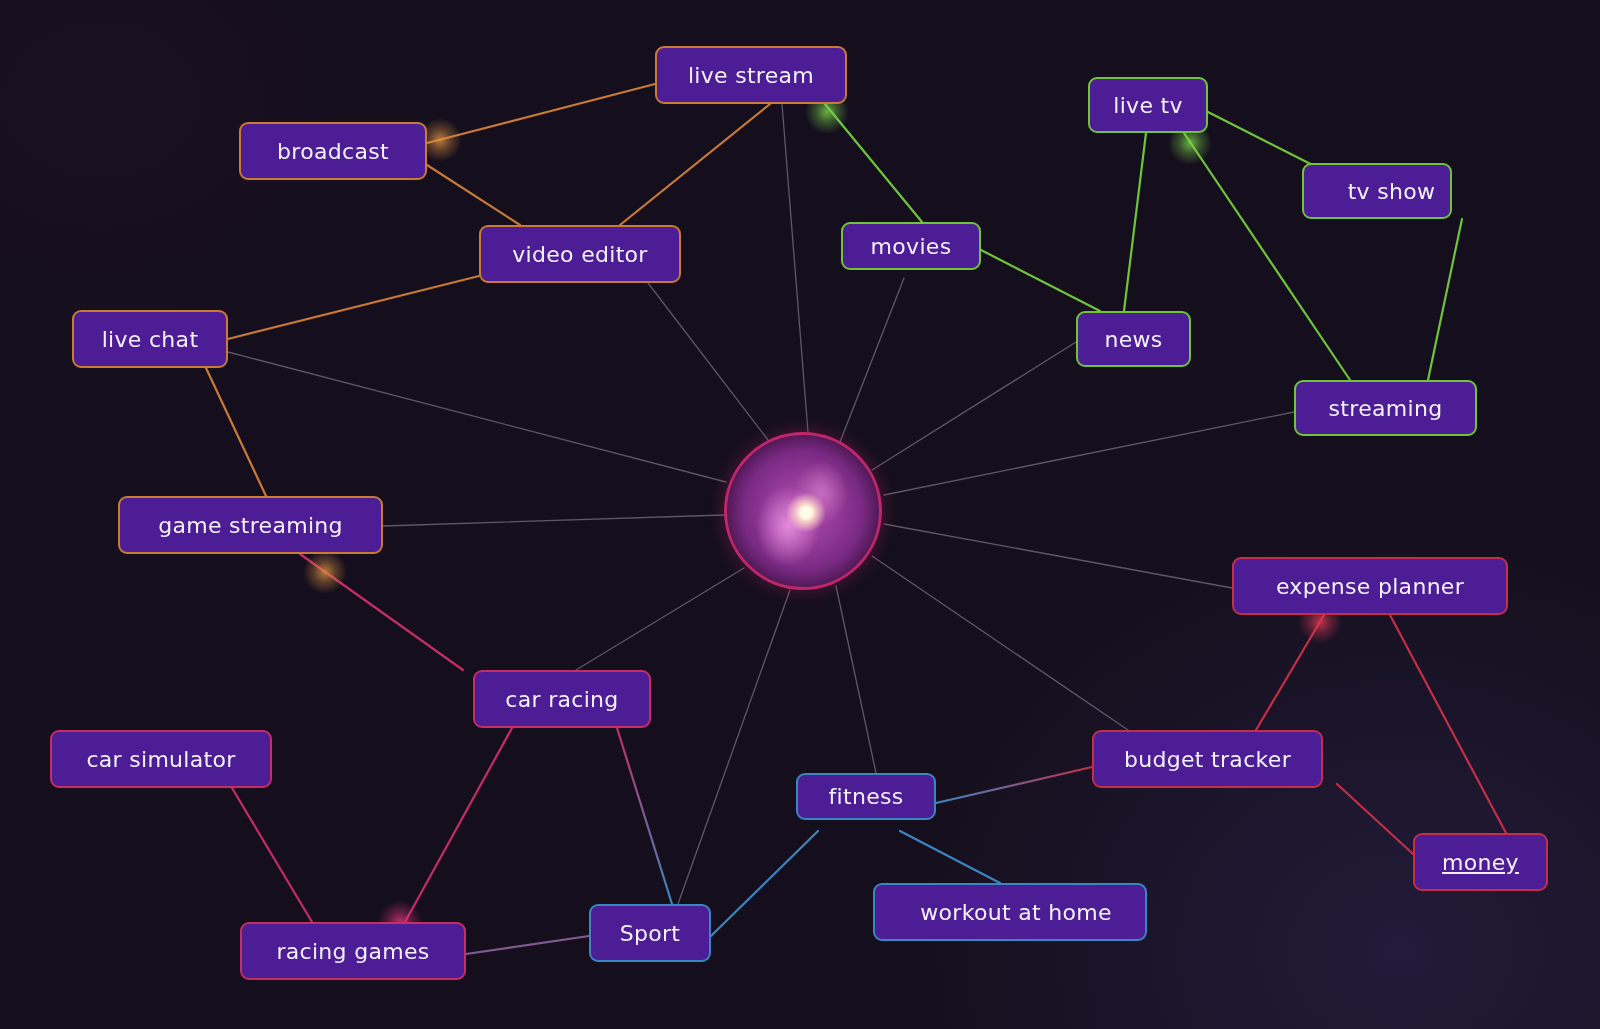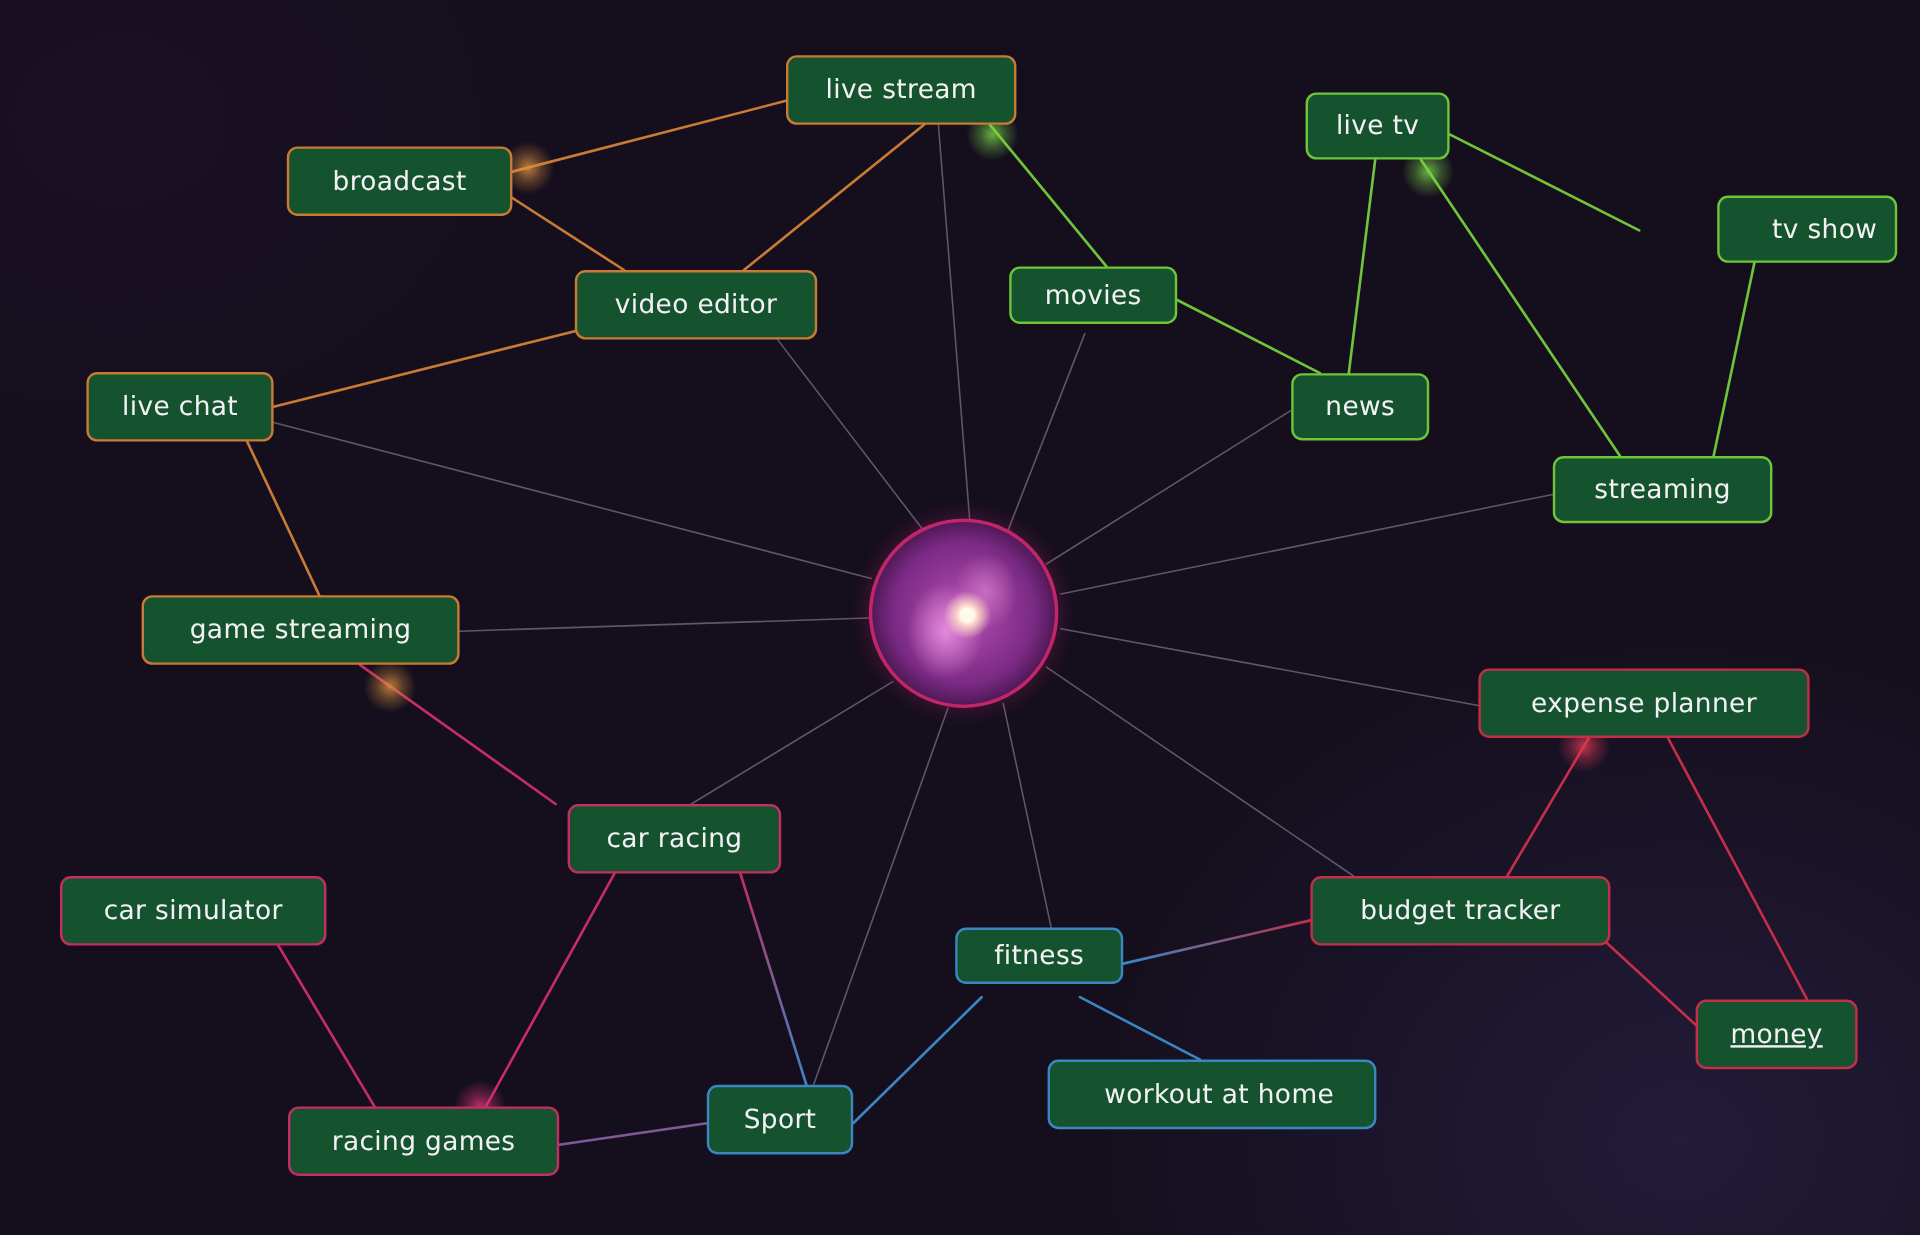--- a/index.html
+++ b/index.html
@@ -9,21 +9,21 @@
       radial-gradient(ellipse 700px 600px at 1400px 950px, rgba(60,50,110,0.35), transparent 70%),
       radial-gradient(ellipse 500px 400px at 100px 100px, rgba(40,20,50,0.25), transparent 70%),
       #150f1d;
     font-family: "DejaVu Sans", sans-serif;
   }
   #canvas { position:absolute; left:0; top:0; width:1600px; height:1029px; }
   svg.edges { position:absolute; left:0; top:0; }
   .node {
     position:absolute; box-sizing:border-box;
     display:flex; align-items:center; justify-content:center;
-    background:#14532d; border:2px solid; border-radius:9px;
+    background:#4c1d95; border:2px solid; border-radius:9px;
     color:#f4f1f6; font-size:22px; letter-spacing:0.3px; white-space:nowrap;
     cursor:pointer;
   }
   .glow { position:absolute; width:44px; height:44px; border-radius:50%; pointer-events:none; }
   #hub {
     position:absolute; left:724px; top:432px; width:158px; height:158px; border-radius:50%;
     box-sizing:border-box; border:3px solid #c2266a;
     background:
       radial-gradient(circle at 52% 51%, #fffbe8 0 5%, rgba(255,220,200,0.9) 8%, transparent 18%),
       radial-gradient(ellipse 30% 38% at 40% 60%, rgba(240,150,230,0.85), transparent 70%),
@@ -107,33 +107,33 @@
       </div>
       <div class="node" style="left: 118px; top: 496px; width: 265px; height: 58px; border-color: rgb(201, 122, 53);">
         <span>game streaming</span>
       </div>
       <div class="node" style="left: 841px; top: 222px; width: 140px; height: 48px; border-color: rgb(111, 196, 58);">
         <span>movies</span>
       </div>
       <div class="node" style="left: 1088px; top: 77px; width: 120px; height: 56px; border-color: rgb(111, 196, 58);">
         <span>live tv</span>
       </div>
-      <div class="node" style="left: 1431px; top: 163px; width: 150px; height: 56px; border-color: rgb(111, 196, 58); padding-left: 29px;">
+      <div class="node" style="left: 1302px; top: 163px; width: 150px; height: 56px; border-color: rgb(111, 196, 58); padding-left: 29px;">
         <span>tv show</span>
       </div>
       <div class="node" style="left: 1076px; top: 311px; width: 115px; height: 56px; border-color: rgb(111, 196, 58);">
         <span>news</span>
       </div>
       <div class="node" style="left: 1294px; top: 380px; width: 183px; height: 56px; border-color: rgb(111, 196, 58);">
         <span>streaming</span>
       </div>
       <div class="node" style="left: 1232px; top: 557px; width: 276px; height: 58px; border-color: rgb(196, 46, 72);">
         <span>expense planner</span>
       </div>
-      <div class="node" style="left: 1092px; top: 730px; width: 250px; height: 58px; border-color: rgb(196, 46, 72);">
+      <div class="node" style="left: 1092px; top: 730px; width: 231px; height: 58px; border-color: rgb(196, 46, 72);">
         <span>budget tracker</span>
       </div>
       <div class="node" style="left: 1413px; top: 833px; width: 135px; height: 58px; border-color: rgb(196, 46, 72); text-decoration: underline;">
         <span>money</span>
       </div>
       <div class="node" style="left: 449px; top: 670px; width: 178px; height: 58px; border-color: rgb(197, 45, 100); margin-left: 24px;">
         <span>car racing</span>
       </div>
       <div class="node" style="left: 50px; top: 730px; width: 222px; height: 58px; border-color: rgb(197, 45, 100);">
         <span>car simulator</span>

